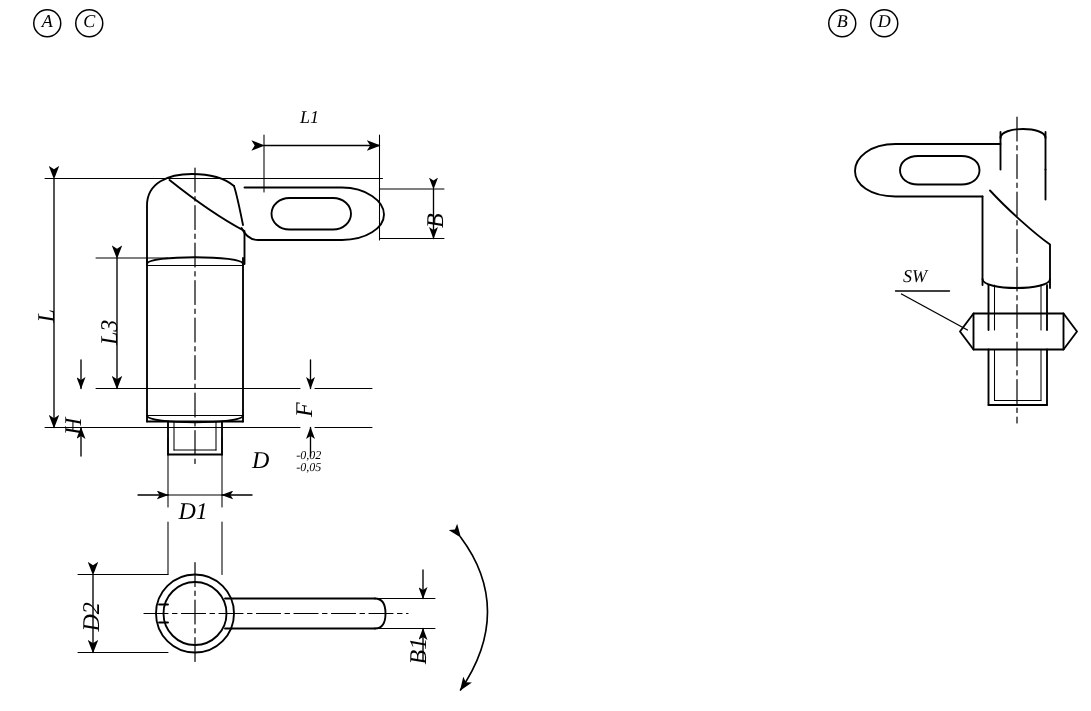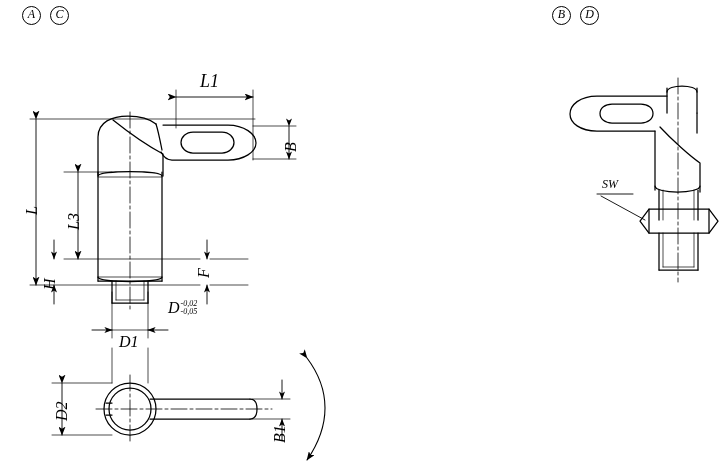--- a/index.html
+++ b/index.html
@@ -4,21 +4,21 @@
 <style>
   html,body{margin:0;padding:0;background:#ffffff;}
   body{width:727px;height:474px;position:relative;overflow:hidden;
        font-family:"Liberation Serif",serif;color:#000;}
   .stage{position:absolute;left:0;top:0;width:727px;height:474px;}
   svg{position:absolute;left:0;top:0;}
   .lbl{position:absolute;font-style:italic;font-family:"Liberation Serif",serif;
        color:#000;white-space:nowrap;line-height:1;}
   .rot{transform:rotate(-90deg);transform-origin:left top;}
   .sup{font-size:8px;display:inline-block;vertical-align:top;
-       line-height:1.05;margin-left:1px;}
+       line-height:1.05;margin-left:18px;}
   .sup span{display:block;}
   .viewtag{position:absolute;width:17px;height:17px;border:1.4px solid #000;
            border-radius:50%;font-style:italic;font-size:12px;text-align:center;
            line-height:15px;font-family:"Liberation Serif",serif;}
 </style>
 </head>
 <body>
 
 <div class="stage">
 
@@ -224,21 +224,21 @@
       </g>
 
       <g stroke-width="0.9">
         <path d="M601,196 L645,220"></path>
         <path d="M597,194 L633,194"></path>
       </g>
 
     </g>
   </svg>
 
-  <div class="lbl" style="left:200px;top:72px;font-size:18px;">L1</div>
+  <div class="lbl" style="left:200px;top:72px;font-size:12px;">L1</div>
 
   <div class="lbl rot" style="left:283px;top:152px;font-size:16px;">B</div>
 
   <div class="lbl rot" style="left:24px;top:215px;font-size:16px;">L</div>
 
   <div class="lbl rot" style="left:66px;top:230px;font-size:16px;">L3</div>
 
   <div class="lbl rot" style="left:42px;top:290px;font-size:16px;">H</div>
 
   <div class="lbl rot" style="left:196px;top:278px;font-size:16px;">F</div>

